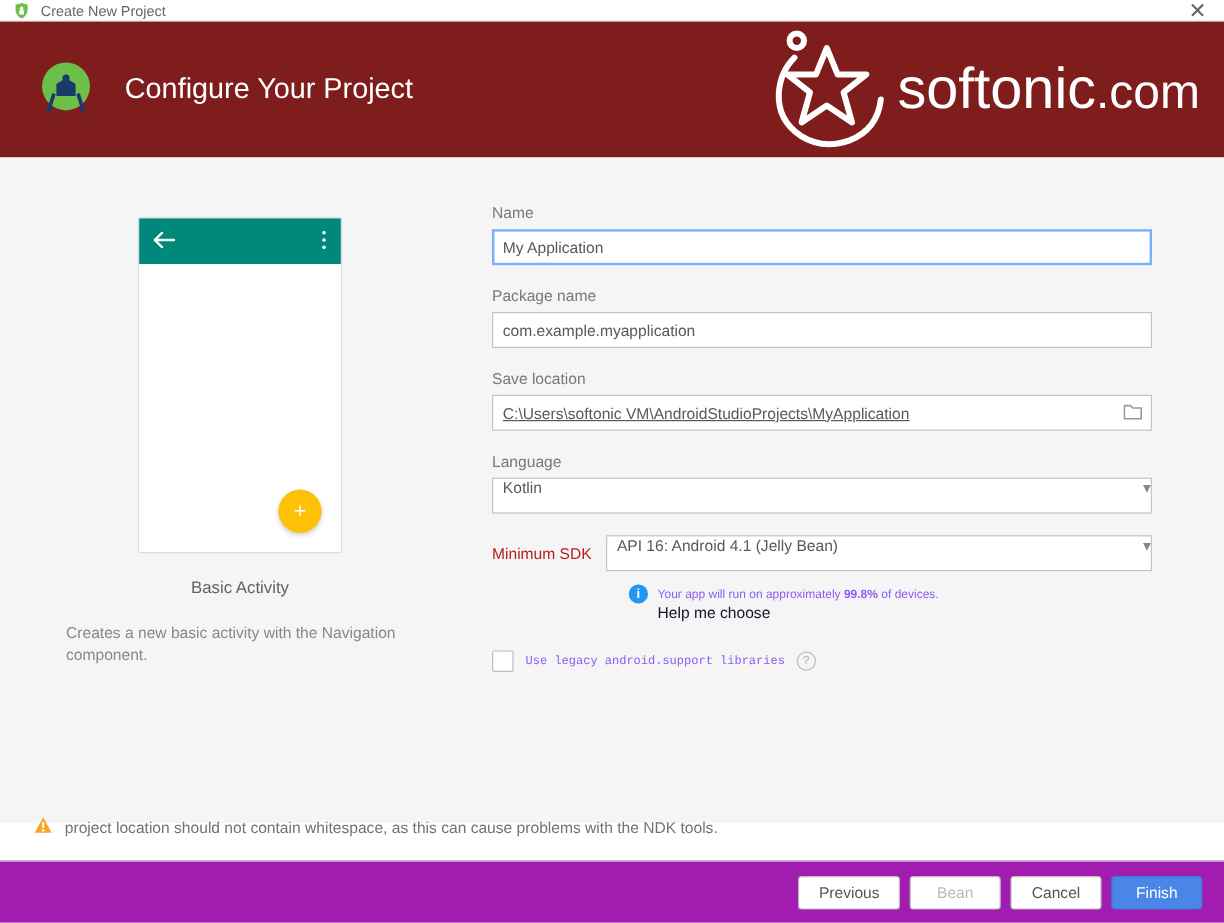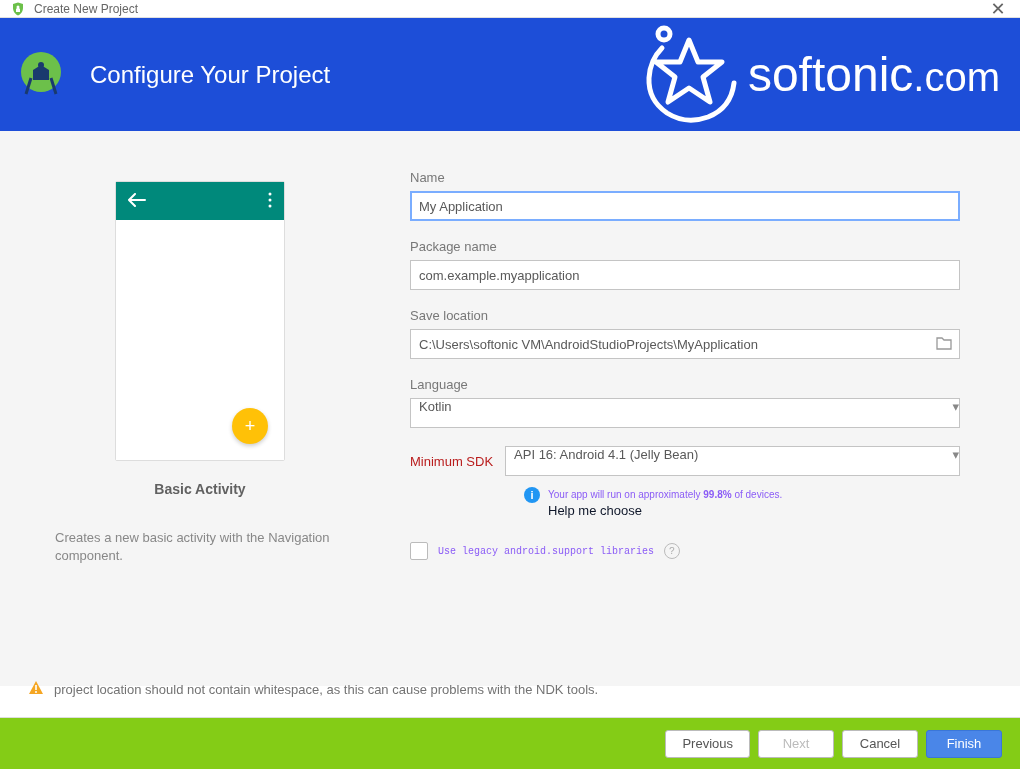--- a/index.html
+++ b/index.html
@@ -31,25 +31,25 @@
       flex: 1;
     }
     .title-bar-close {
       font-size: 18px;
       color: #666;
       cursor: pointer;
       width: 24px;
       text-align: center;
     }
     .header-banner {
-      background: #1d4ed8;
+      background: #7f1d1d;
       height: 113px;
       display: flex;
       align-items: center;
-      padding-left: 16px;
+      padding-left: 30px;
       position: relative;
     }
     .header-icon-wrap {
       width: 50px;
       height: 50px;
       display: flex;
       align-items: center;
       justify-content: center;
       margin-right: 24px;
     }
@@ -122,23 +122,22 @@
       color: #fff;
       display: flex;
       align-items: center;
       justify-content: center;
       font-size: 18px;
       box-shadow: 0 2px 4px rgba(0,0,0,0.2);
     }
     .left-title {
       color: #616161;
       font-size: 14px;
-      margin-bottom: 32px;
+      margin-bottom: 22px;
       text-align: center;
-      font-weight: bold;
     }
     .left-desc {
       color: #888;
       font-size: 13px;
       text-align: left;
       width: 290px;
       line-height: 1.4;
     }
     .right-panel {
       flex: 1;
@@ -165,20 +164,21 @@
     }
     .form-input.focused {
       border: 2px solid #7aadff;
       outline: none;
       padding: 0 7px;
     }
     .input-wrap {
       display: flex;
       align-items: center;
       position: relative;
+      text-decoration: underline;
     }
     .browse-icon {
       position: absolute;
       right: 8px;
       color: #999;
       cursor: pointer;
     }
     .form-select {
       display: flex;
       align-items: flex-start;
@@ -274,21 +274,21 @@
     .warning-text {
       color: #737373;
       font-size: 13px;
     }
     .footer {
       position: absolute;
       bottom: 0;
       left: 0;
       right: 0;
       height: 52px;
-      background: #84cc16;
+      background: #a21caf;
       border-top: 1px solid #ddd;
       display: flex;
       justify-content: flex-end;
       align-items: center;
       padding-right: 18px;
       gap: 8px;
     }
     .btn {
       height: 28px;
       padding: 0 16px;
@@ -431,16 +431,16 @@
         <path d="M8 1 L15 14 L1 14 Z" fill="#f5a623"></path>
         <rect x="7.2" y="5" width="1.6" height="5" fill="#fff"></rect>
         <circle cx="8" cy="12" r="1" fill="#fff"></circle>
       </svg>
   </span>
   <span class="warning-text">project location should not contain whitespace, as this can cause problems with the NDK tools.</span>
 </div>
 
 <div class="footer">
   <button class="btn">Previous</button>
-  <button class="btn" disabled="">Next</button>
+  <button class="btn" disabled="">Bean</button>
   <button class="btn">Cancel</button>
   <button class="btn btn-primary">Finish</button>
 </div>
 
 </body></html>

